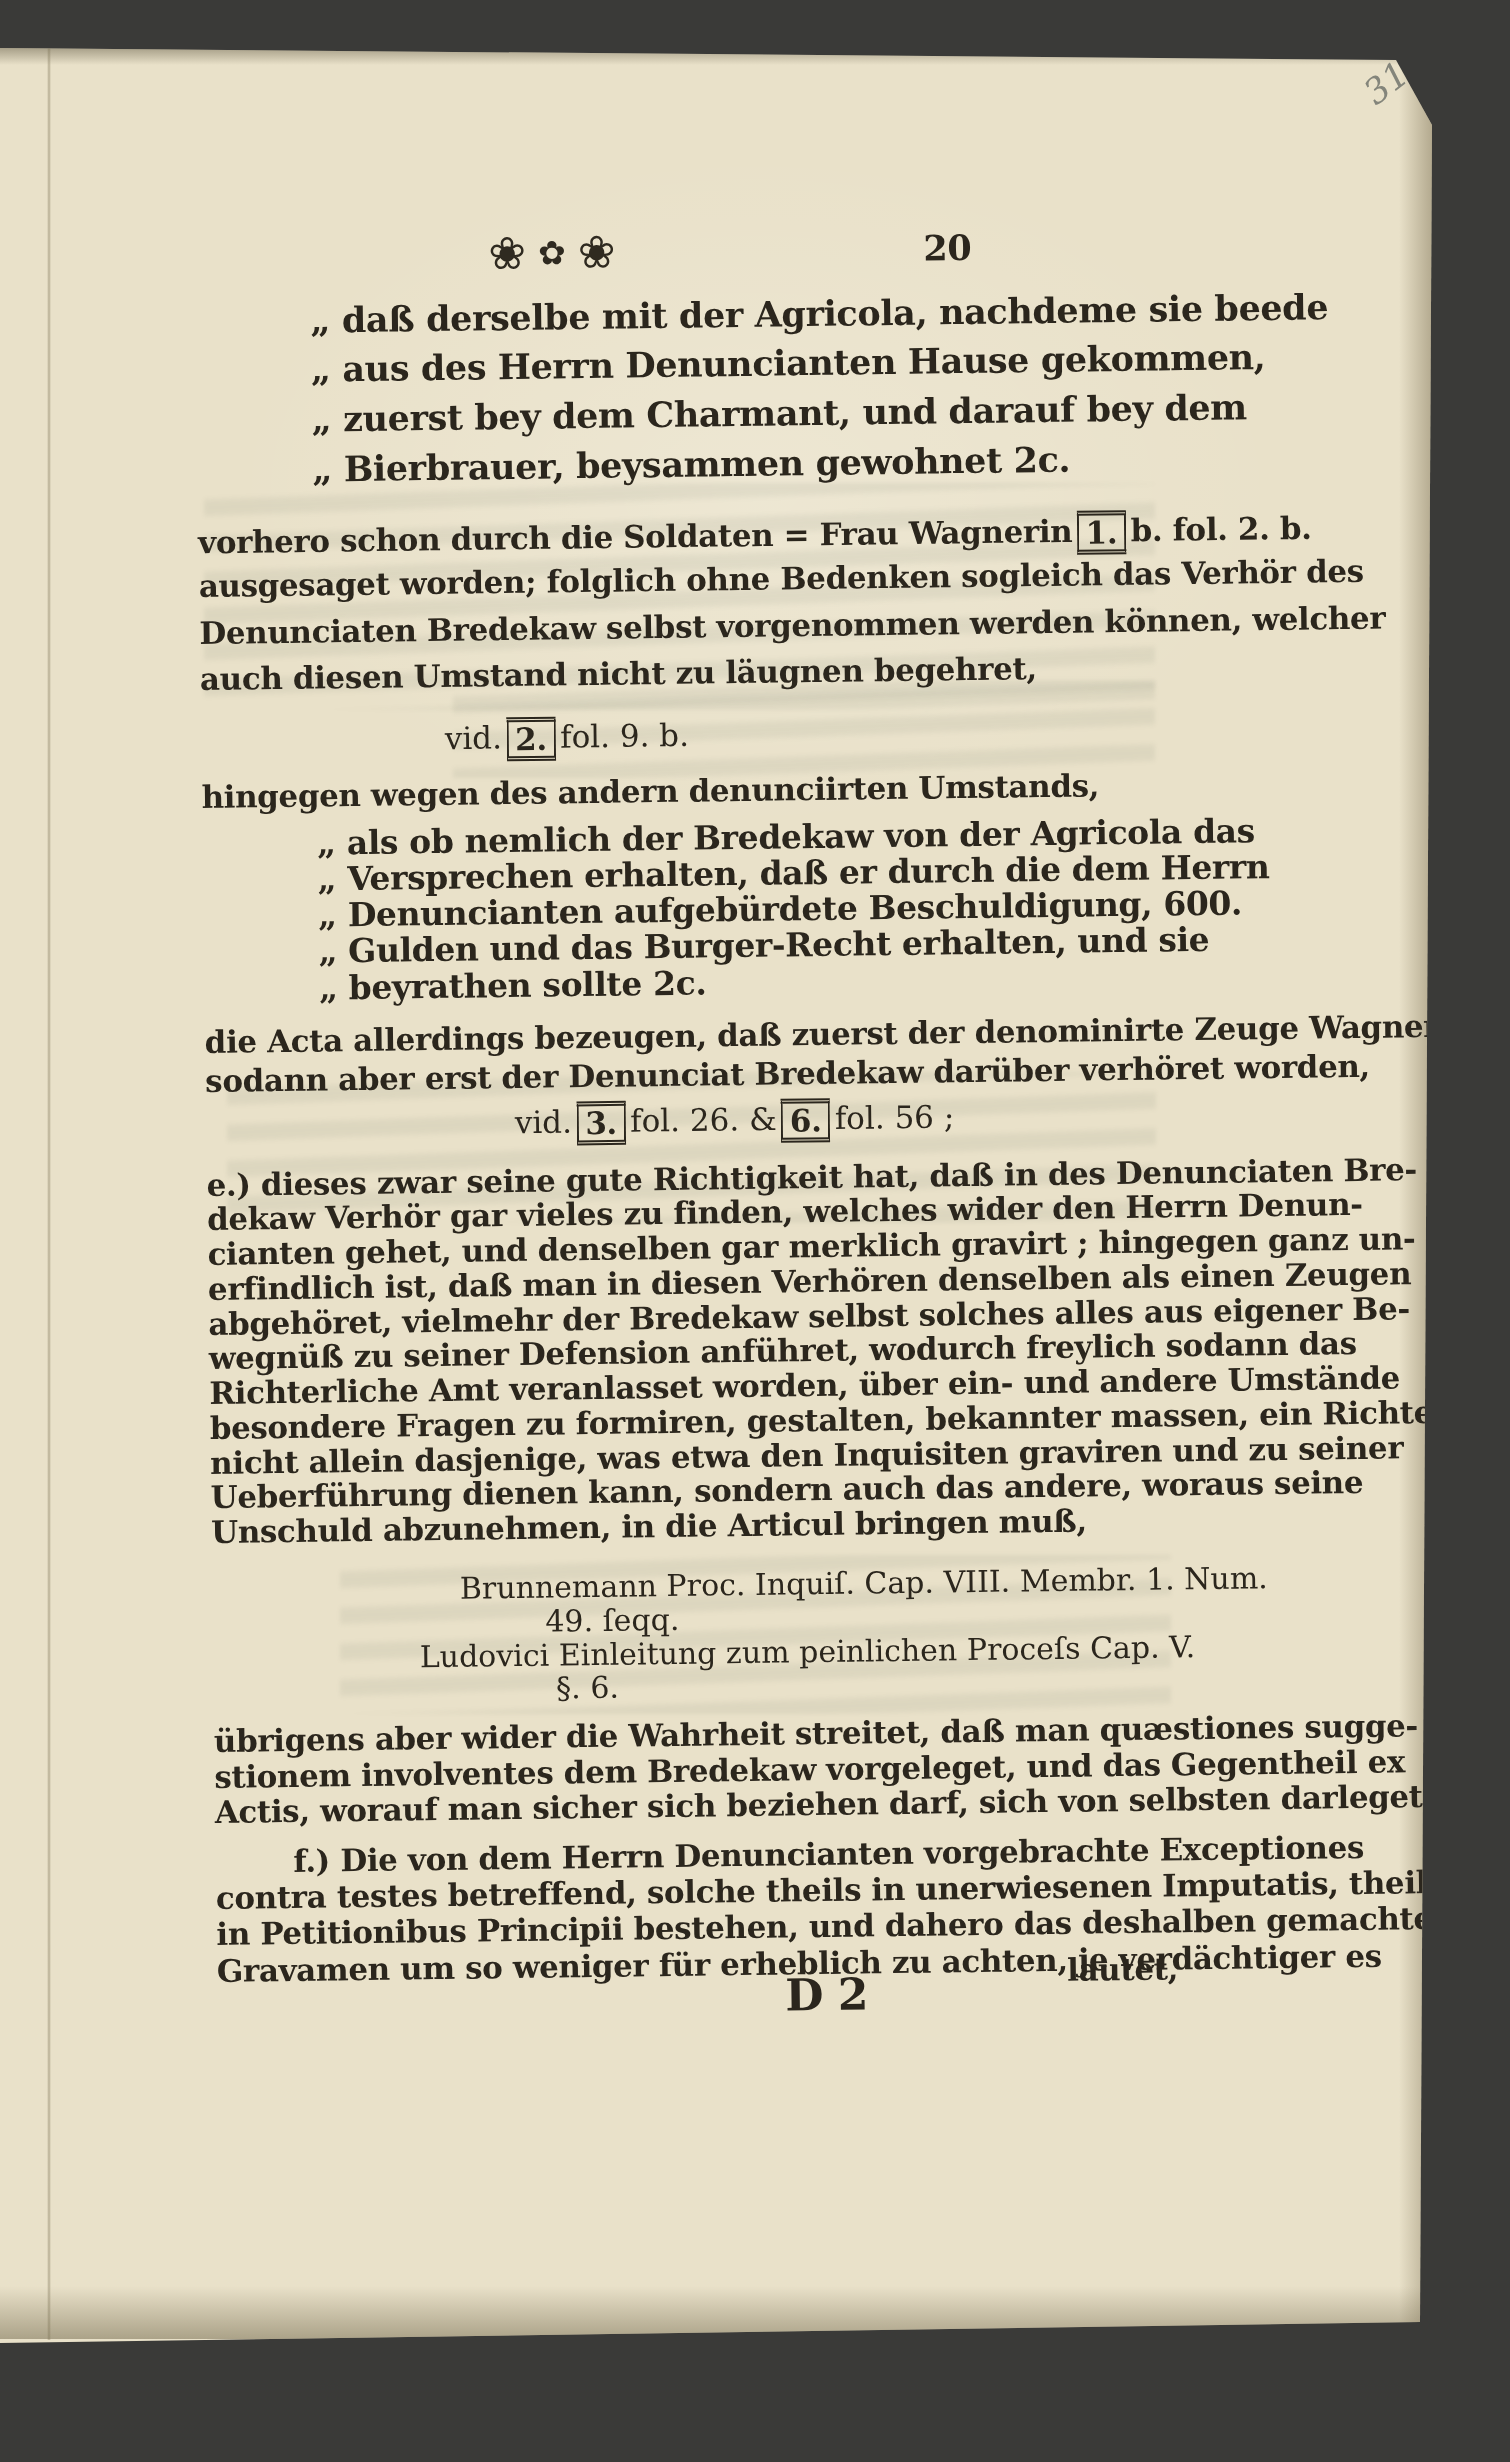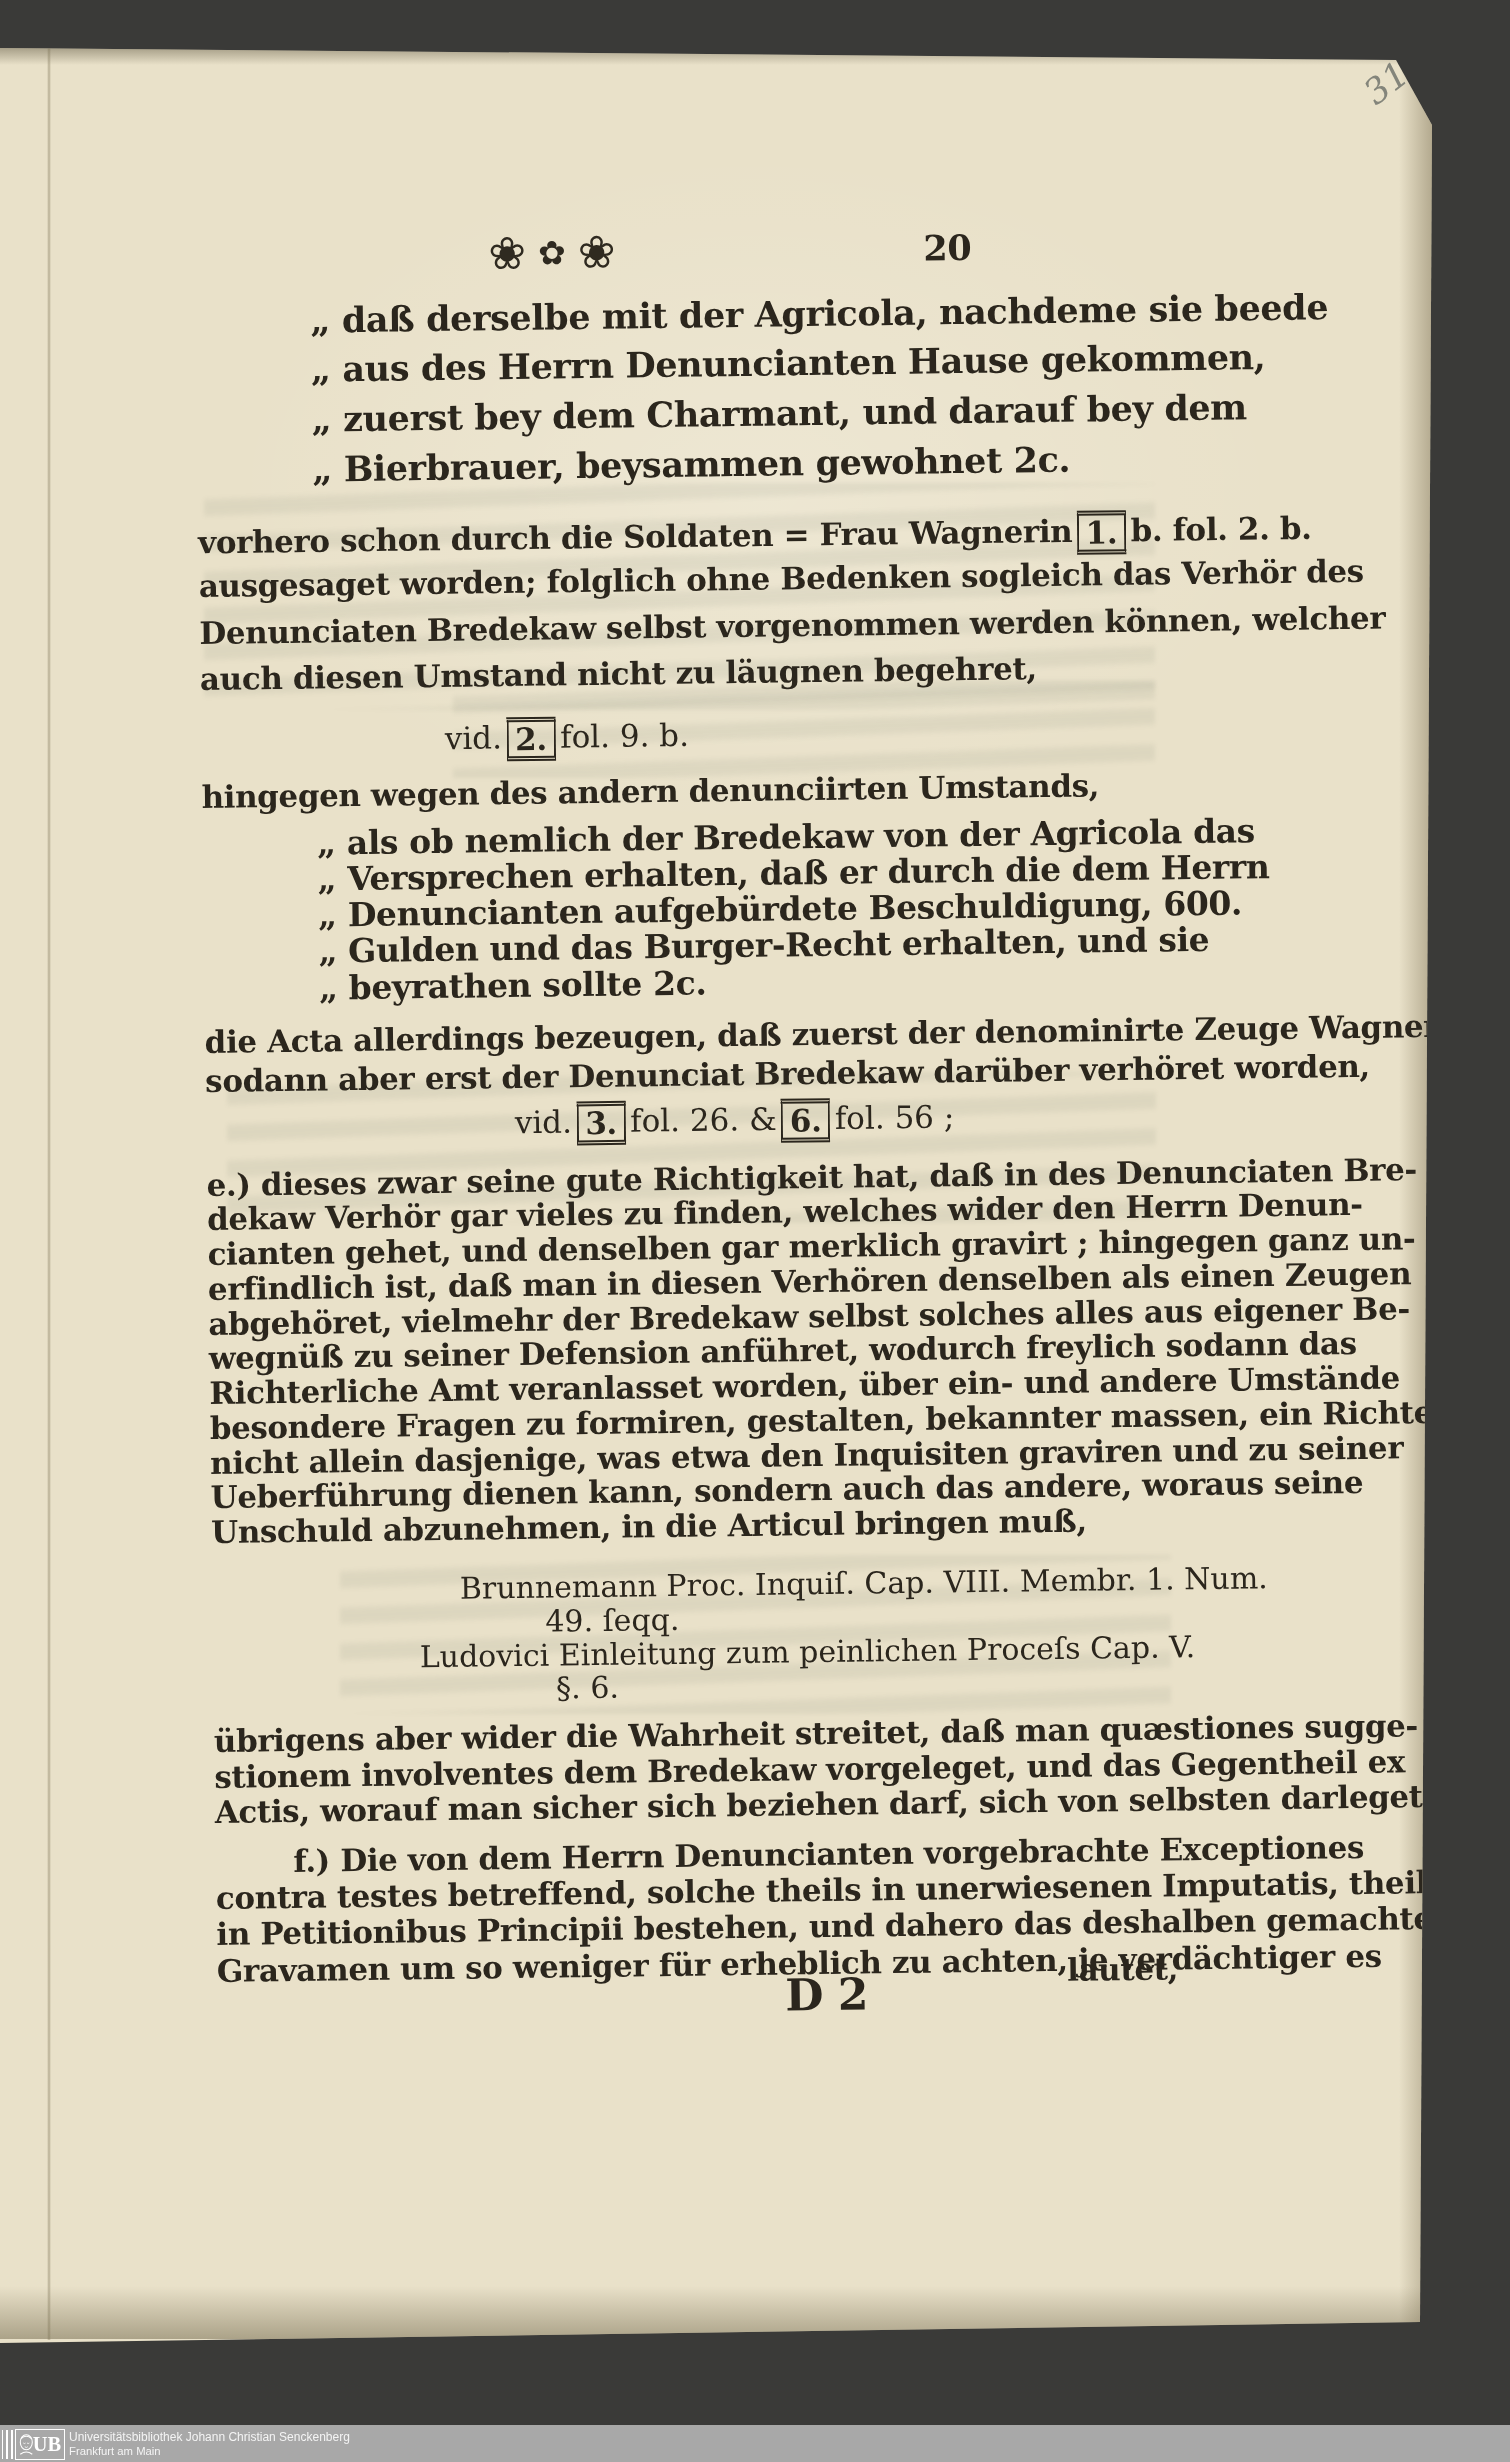--- a/index.html
+++ b/index.html
@@ -142,34 +142,15 @@
       <div class="ln frak b" style="left:198px;top:1880px;">contra testes betreffend, solche theils in unerwiesenen Imputatis, theils</div>
       <div class="ln frak b" style="left:198px;top:1916px;">in Petitionibus Principii bestehen, und dahero das deshalben gemachte</div>
       <div class="ln frak b" style="left:198px;top:1953px;">Gravamen um so weniger für erheblich zu achten, je verdächtiger es</div>
 
       <div class="ln frak" style="left:766px;top:1977px;font-size:44px;">D 2</div>
       <div class="ln frak b" style="right:351px;top:1963px;left:auto;">lautet,</div>
 
     </div>
   </div>
 
-  <div id="footer-bar">
-    <div id="ub-logo">
-      <div id="flag-stripes"></div>
-      <div id="ub-box">
-        <svg id="ub-face" width="16.6" height="21" viewBox="0 0 22 28">
-          <ellipse cx="11" cy="11" rx="8" ry="10" fill="none" stroke="#ffffff" stroke-width="1.4"></ellipse>
-          <path d="M4 6 Q11 0 18 6" fill="none" stroke="#ffffff" stroke-width="1.4"></path>
-          <path d="M7 12 q1.5 1.5 3 0 M12 12 q1.5 1.5 3 0" fill="none" stroke="#ffffff" stroke-width="1.1"></path>
-          <path d="M9 17 q2 2 4 0" fill="none" stroke="#ffffff" stroke-width="1.1"></path>
-          <path d="M3 27 Q11 21 19 27" fill="none" stroke="#ffffff" stroke-width="1.4"></path>
-        </svg>
-        <span id="ub-text">UB</span>
-      </div>
-    </div>
-    <div id="footer-lines">
-      <div id="footer-line1">Universitätsbibliothek Johann Christian Senckenberg</div>
-      <div id="footer-line2">Frankfurt am Main</div>
-    </div>
-  </div>
 
 </div>
 
 
 </body></html>

